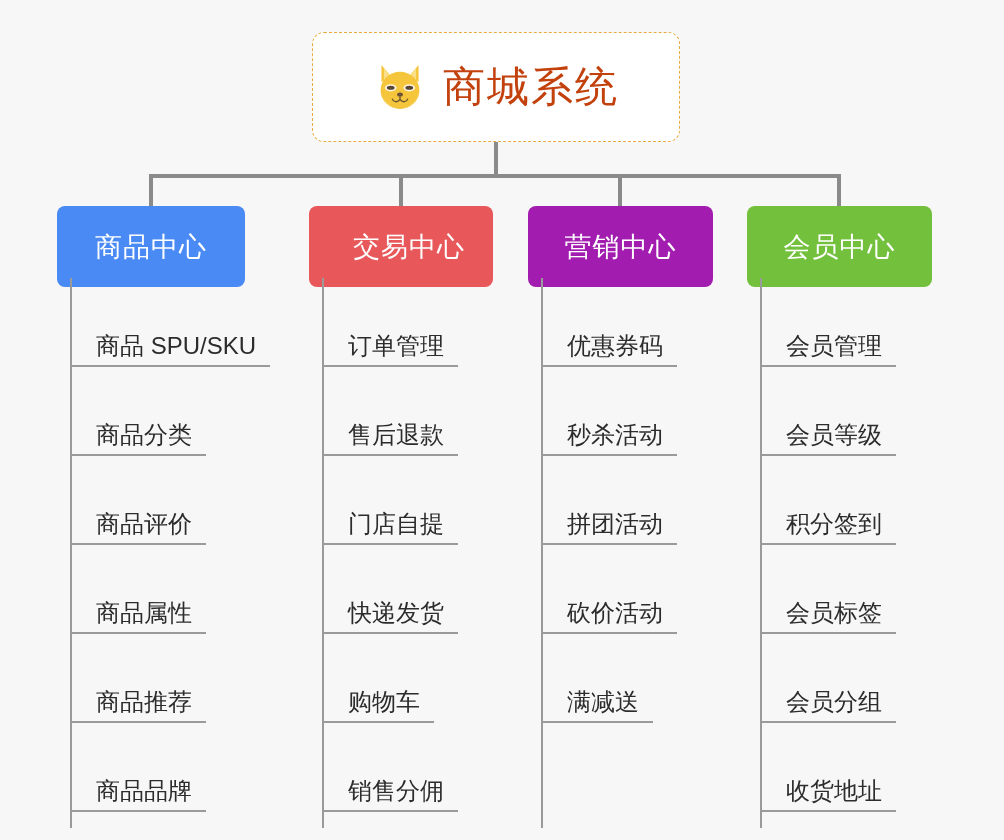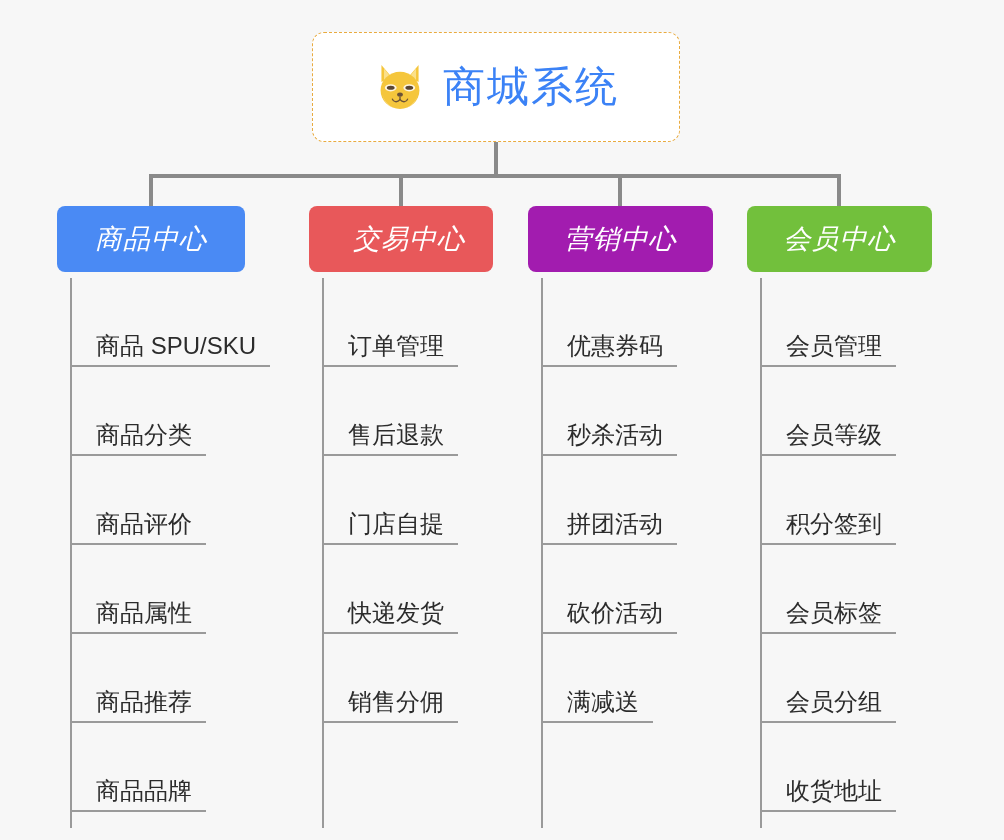--- a/index.html
+++ b/index.html
@@ -39,21 +39,21 @@
     gap: 16px;
   }
   .root-icon {
     width: 54px;
     height: 54px;
     flex: 0 0 auto;
     display: block;
   }
   .root-title {
     font-size: 42px;
-    color: #3b82f6;
+    color: #c2410c;
     letter-spacing: 2px;
     line-height: 1;
     white-space: nowrap;
   }
 
   
   .connector-stem {
     position: absolute;
     width: 4px;
     background: #8a8a8a;
@@ -74,27 +74,26 @@
     width: 4px;
     background: #8a8a8a;
     top: 174px;
     height: 34px;
   }
 
   
   .cat-box {
     position: absolute;
     top: 206px;
-    height: 66px;
+    height: 81px;
     border-radius: 8px;
     box-sizing: border-box;
     display: flex;
     align-items: center;
     justify-content: center;
-    font-style: italic;
   }
   .cat-label {
     font-size: 27px;
     color: #ffffff;
     letter-spacing: 1px;
     white-space: nowrap;
   }
 
   
   .child-col {
@@ -207,20 +206,23 @@
     <div class="child-item">
         <div class="child-item-inner"><span class="child-text">售后退款</span></div>
       </div>
     <div class="child-item">
         <div class="child-item-inner"><span class="child-text">门店自提</span></div>
       </div>
     <div class="child-item">
         <div class="child-item-inner"><span class="child-text">快递发货</span></div>
       </div>
     <div class="child-item">
+        <div class="child-item-inner"><span class="child-text">购物车</span></div>
+      </div>
+    <div class="child-item">
         <div class="child-item-inner"><span class="child-text">销售分佣</span></div>
       </div>
   </div>
 
   <div class="child-col" style="left:541px;">
     <div class="child-spine"></div>
     <div class="child-item">
         <div class="child-item-inner"><span class="child-text">优惠券码</span></div>
       </div>
     <div class="child-item">

